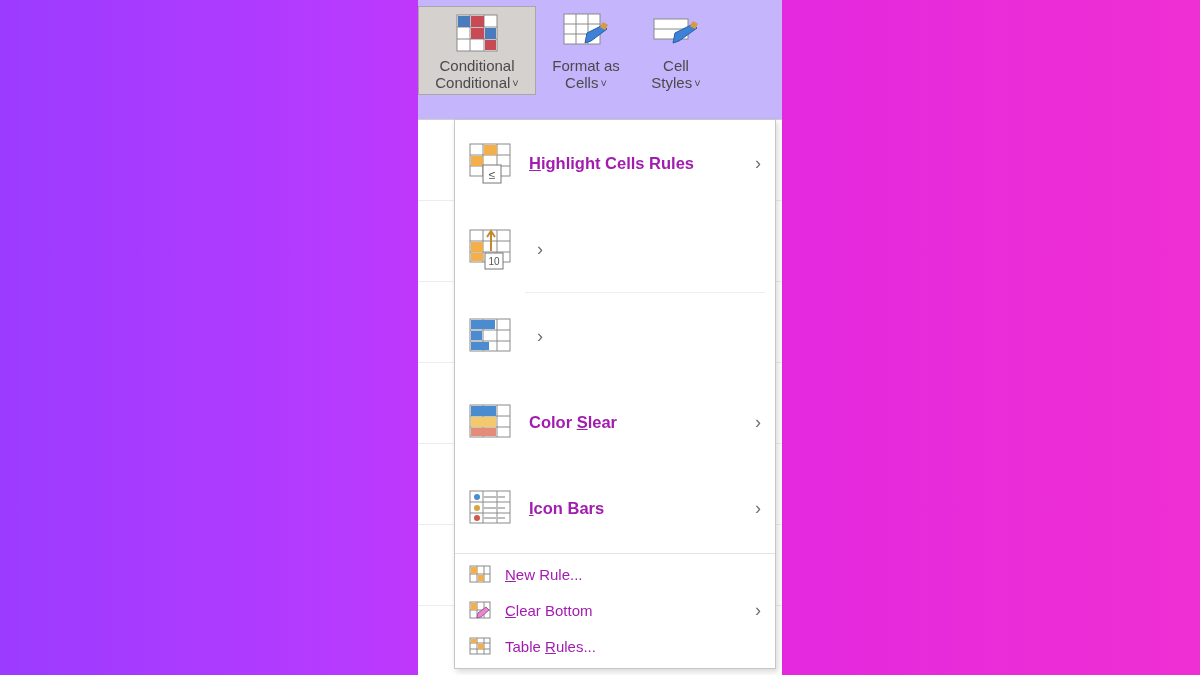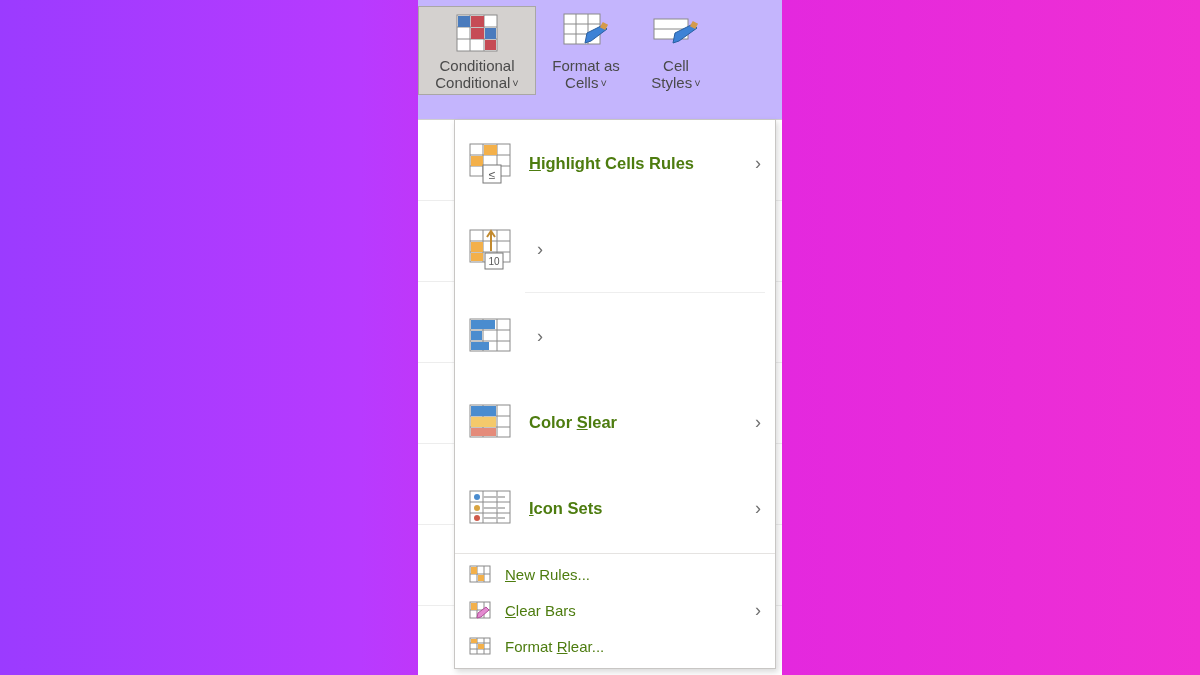--- a/index.html
+++ b/index.html
@@ -107,21 +107,21 @@
     flex-shrink: 0;
   }
   .menu-item.small .mi-icon {
     width: 22px;
     height: 22px;
     margin-right: 14px;
     flex-shrink: 0;
   }
   .menu-item .mi-label {
     flex: 1;
-    color: #4d7c0f;
+    color: #a21caf;
   }
   .menu-item.big .mi-label {
     font-weight: 600;
     font-size: 16.5px;
   }
   .menu-item.small .mi-label {
     font-size: 15px;
   }
   .menu-item .mi-label .ul {
     text-decoration: underline;
@@ -288,64 +288,64 @@
           <line x1="1" y1="16" x2="41" y2="16" stroke="#8a8a8a"></line>
           <line x1="1" y1="27" x2="41" y2="27" stroke="#8a8a8a"></line>
           <circle cx="8" cy="11" r="3" fill="#4a8ccf"></circle>
           <circle cx="8" cy="22" r="3" fill="#d9a441"></circle>
           <circle cx="8" cy="32" r="3" fill="#cf5a4a"></circle>
           <line x1="14" y1="11" x2="36" y2="11" stroke="#bdbdbd" stroke-width="2"></line>
           <line x1="14" y1="22" x2="36" y2="22" stroke="#bdbdbd" stroke-width="2"></line>
           <line x1="14" y1="32" x2="36" y2="32" stroke="#bdbdbd" stroke-width="2"></line>
         </svg>
       </div>
-      <div class="mi-label"><span></span><span class="ul">I</span><span>con Sets</span></div>
+      <div class="mi-label"><span></span><span class="ul">I</span><span>con Bars</span></div>
       <div class="chevron">›</div>
     </div>
 
     <div class="sep"></div>
 
     <div class="menu-item small">
       <div class="mi-icon">
         <svg width="22" height="22" viewBox="0 0 22 22">
           <rect x="1" y="3" width="20" height="16" fill="#fff" stroke="#8a8a8a"></rect>
           <line x1="8" y1="3" x2="8" y2="19" stroke="#8a8a8a"></line>
           <line x1="15" y1="3" x2="15" y2="19" stroke="#8a8a8a"></line>
           <line x1="1" y1="11" x2="21" y2="11" stroke="#8a8a8a"></line>
           <rect x="2" y="4" width="6" height="7" fill="#f3b04a"></rect>
           <rect x="9" y="12" width="6" height="6" fill="#f3b04a"></rect>
         </svg>
       </div>
-      <div class="mi-label"><span></span><span class="ul">N</span><span>ew Rules...</span></div>
+      <div class="mi-label"><span></span><span class="ul">N</span><span>ew Rule...</span></div>
     </div>
 
     <div class="menu-item small">
       <div class="mi-icon">
         <svg width="22" height="22" viewBox="0 0 22 22">
           <rect x="1" y="3" width="20" height="16" fill="#fff" stroke="#8a8a8a"></rect>
           <line x1="8" y1="3" x2="8" y2="19" stroke="#8a8a8a"></line>
           <line x1="15" y1="3" x2="15" y2="19" stroke="#8a8a8a"></line>
           <line x1="1" y1="11" x2="21" y2="11" stroke="#8a8a8a"></line>
           <rect x="2" y="4" width="6" height="7" fill="#f3b04a"></rect>
           <path d="M9 14 L17 8 L20 11 L12 18 L8 19 Z" fill="#e38bd0" stroke="#b2509b"></path>
         </svg>
       </div>
-      <div class="mi-label"><span></span><span class="ul">C</span><span>lear Bars</span></div>
+      <div class="mi-label"><span></span><span class="ul">C</span><span>lear Bottom</span></div>
       <div class="chevron">›</div>
     </div>
 
     <div class="menu-item small" style="margin-bottom:4px;">
       <div class="mi-icon">
         <svg width="22" height="22" viewBox="0 0 22 22">
           <rect x="1" y="3" width="20" height="16" fill="#fff" stroke="#8a8a8a"></rect>
           <line x1="8" y1="3" x2="8" y2="19" stroke="#8a8a8a"></line>
           <line x1="15" y1="3" x2="15" y2="19" stroke="#8a8a8a"></line>
           <line x1="1" y1="8" x2="21" y2="8" stroke="#8a8a8a"></line>
           <line x1="1" y1="14" x2="21" y2="14" stroke="#8a8a8a"></line>
           <rect x="2" y="4" width="6" height="4" fill="#f3b04a"></rect>
           <rect x="9" y="9" width="6" height="5" fill="#f3b04a"></rect>
         </svg>
       </div>
-      <div class="mi-label"><span>Format </span><span class="ul">R</span><span>lear...</span></div>
+      <div class="mi-label"><span>Table </span><span class="ul">R</span><span>ules...</span></div>
     </div>
 
   </div>
 </div>
 
 </body></html>

